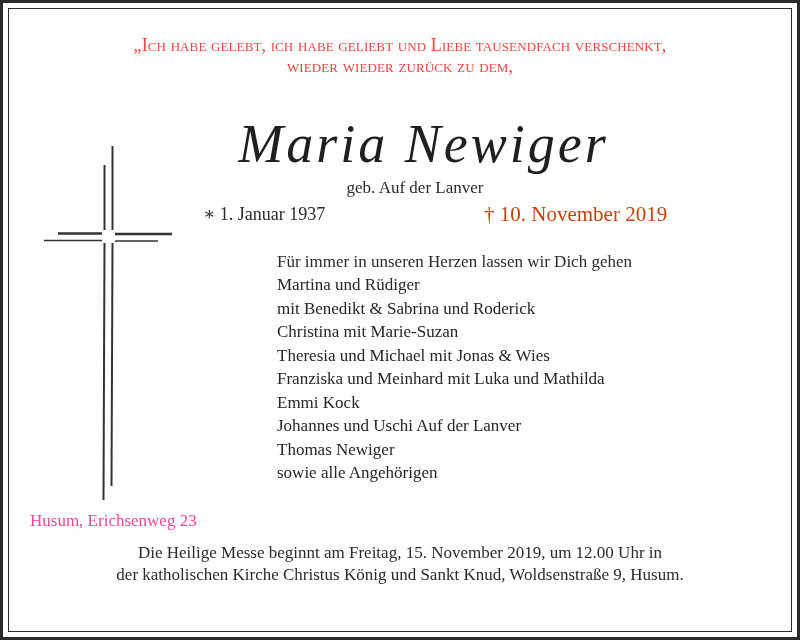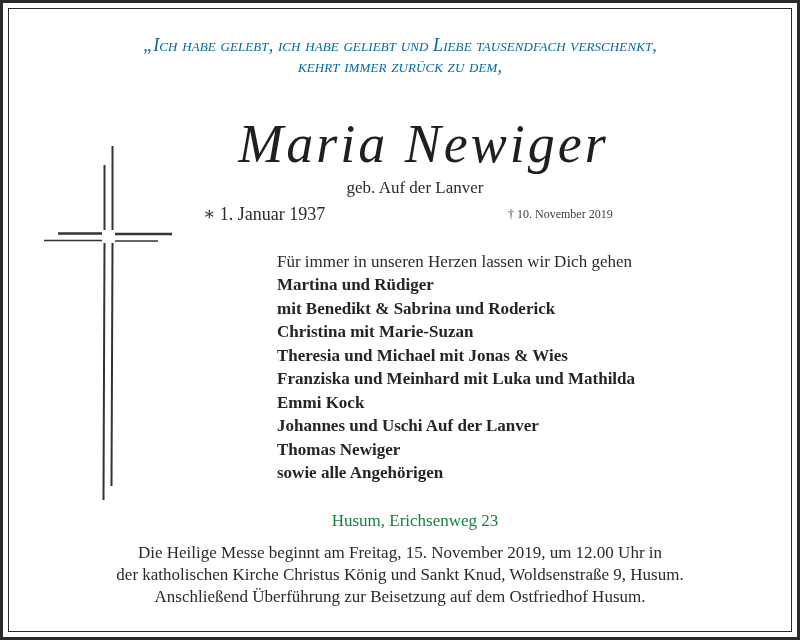--- a/index.html
+++ b/index.html
@@ -8,59 +8,59 @@
     position: absolute; left: 0; top: 0; width: 800px; height: 640px;
     box-sizing: border-box; border: 3px solid #2b2b2b; background: #ffffff;
   }
   .frame-inner {
     position: absolute; left: 5px; top: 5px; right: 5px; bottom: 5px;
     border: 1px solid #2b2b2b; background: #ffffff;
   }
   .serif { font-family: "Liberation Serif", "DejaVu Serif", serif; }
   .quote {
     position: absolute; left: 0; right: 0; top: 35px; text-align: center;
-    font-style: italic; font-variant: small-caps; font-size: 18px; line-height: 21px; color: #0369a1;
+    font-variant: small-caps; font-size: 18px; line-height: 21px; color: #ef4444;
     letter-spacing: 0.1px;
   }
   .quote div { white-space: nowrap; }
   .name {
     position: absolute; left: 0; right: 0; top: 112px; text-align: center;
     font-style: italic; font-size: 54px; line-height: 64px; letter-spacing: 3px; color: #1f1f1f;
     padding-left: 47px;
   }
   .maiden {
     position: absolute; left: 0; right: 0; top: 178px; text-align: center;
     font-size: 17px; line-height: 20px; color: #2a2a2a; padding-left: 30px;
   }
   .born { position: absolute; left: 203px; top: 203px; font-size: 18px; line-height: 22px; color: #2a2a2a; text-align: center; }
-  .died { position: absolute; left: 508px; top: 203px; font-size: 12px; line-height: 22px; color: #404040; }
+  .died { position: absolute; left: 484px; top: 203px; font-size: 21px; line-height: 22px; color: #c2410c; }
   .survivors { position: absolute; left: 277px; top: 250px; }
   .intro { font-size: 17px; line-height: 23px; color: #2a2a2a; white-space: nowrap; }
-  .member { font-size: 17px; line-height: 23.5px; font-weight: bold; color: #252525; white-space: nowrap; }
+  .member { font-size: 17px; line-height: 23.5px; font-weight: normal; color: #252525; white-space: nowrap; }
   .address {
-    position: absolute; left: 0; right: 0; top: 510px; text-align: center; padding-left: 30px;
-    font-size: 17px; line-height: 22px; color: #15803d;
+    position: absolute; left: 0; right: 0; top: 510px; padding-left: 30px;
+    font-size: 17px; line-height: 22px; color: #ec4899;
   }
   .service {
     position: absolute; left: 0; right: 0; top: 542px; text-align: center;
     font-size: 17px; line-height: 22px; color: #2a2a2a; font-family: Liberation Serif, serif;
   }
   .service div { white-space: nowrap; }
   .cross { position: absolute; left: 0; top: 0; width: 800px; height: 640px; pointer-events: none; }
 </style>
 </head>
 <body>
 
 <div class="frame-outer">
   <div class="frame-inner"></div>
 </div>
 
 <div class="quote serif">
   <div>„Ich habe gelebt, ich habe geliebt und Liebe tausendfach verschenkt,</div>
-  <div>kehrt immer zurück zu dem,</div>
+  <div>wieder wieder zurück zu dem,</div>
 </div>
 
 <svg class="cross" viewBox="0 0 800 640" xmlns="http://www.w3.org/2000/svg">
   <g stroke="#333333" stroke-linecap="butt" fill="none">
     <line x1="112.5" y1="146" x2="112.5" y2="230" stroke-width="2"></line>
     <line x1="112.5" y1="243" x2="111.5" y2="486" stroke-width="2"></line>
     <line x1="104.5" y1="165" x2="104.5" y2="230" stroke-width="2"></line>
     <line x1="104.5" y1="243" x2="103.5" y2="500" stroke-width="2"></line>
     <line x1="58" y1="233.5" x2="102" y2="233.5" stroke-width="2.5"></line>
     <line x1="115" y1="234" x2="172" y2="234" stroke-width="2.5"></line>
@@ -85,14 +85,13 @@
   <div class="member">Johannes und Uschi Auf der Lanver</div>
   <div class="member">Thomas Newiger</div>
   <div class="member">sowie alle Angehörigen</div>
 </div>
 
 <div class="address serif">Husum, Erichsenweg 23</div>
 
 <div class="service serif">
   <div>Die Heilige Messe beginnt am Freitag, 15. November 2019, um 12.00 Uhr in</div>
   <div>der katholischen Kirche Christus König und Sankt Knud, Woldsenstraße 9, Husum.</div>
-  <div>Anschließend Überführung zur Beisetzung auf dem Ostfriedhof Husum.</div>
 </div>
 
 </body></html>

